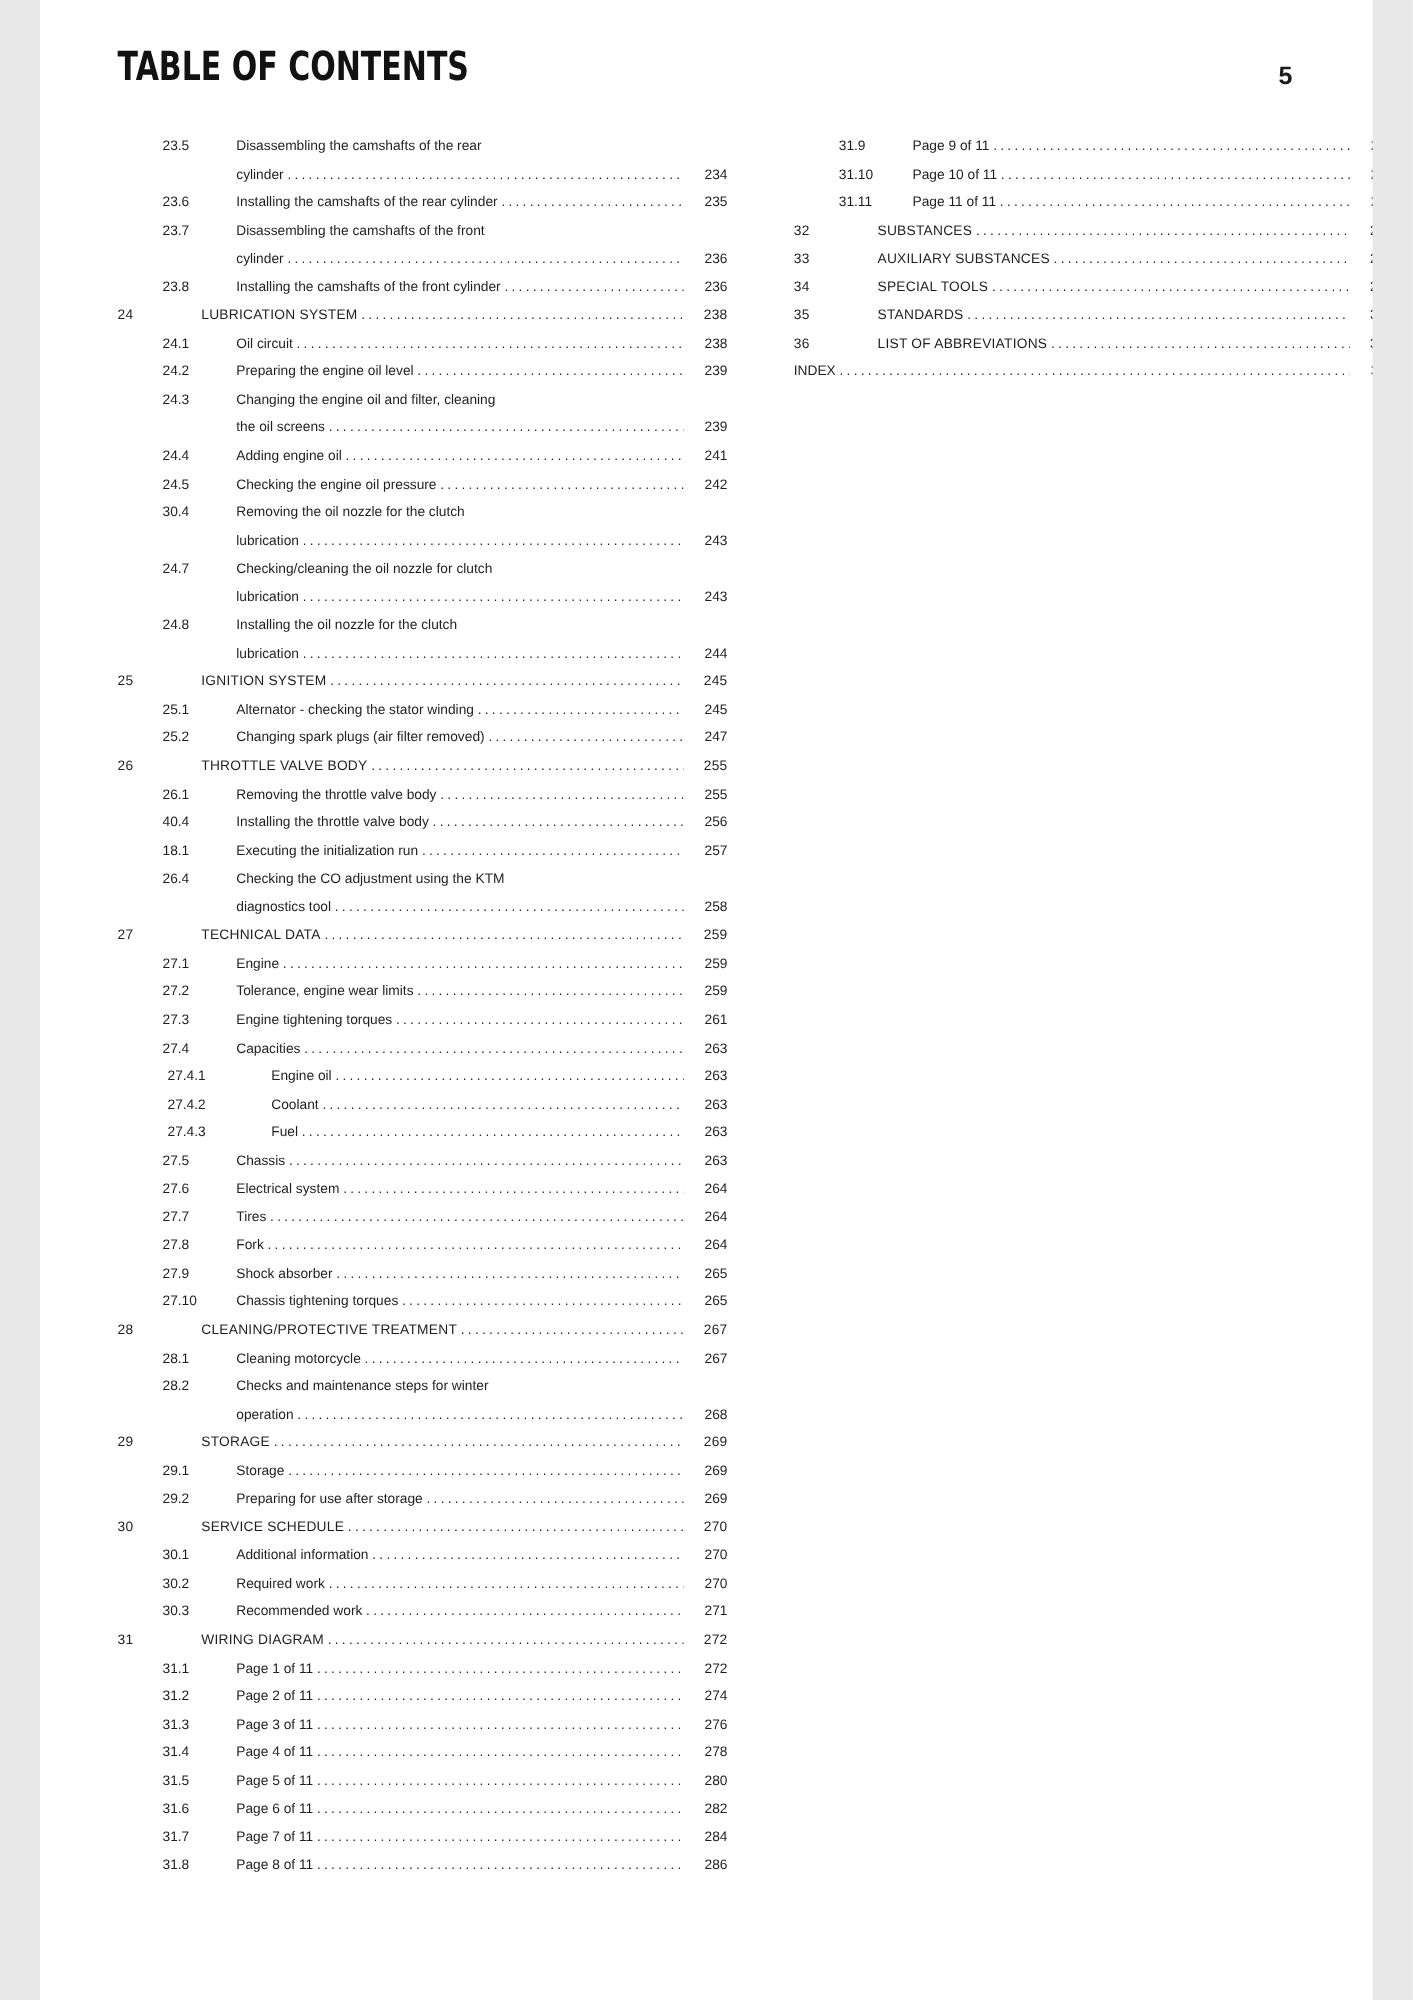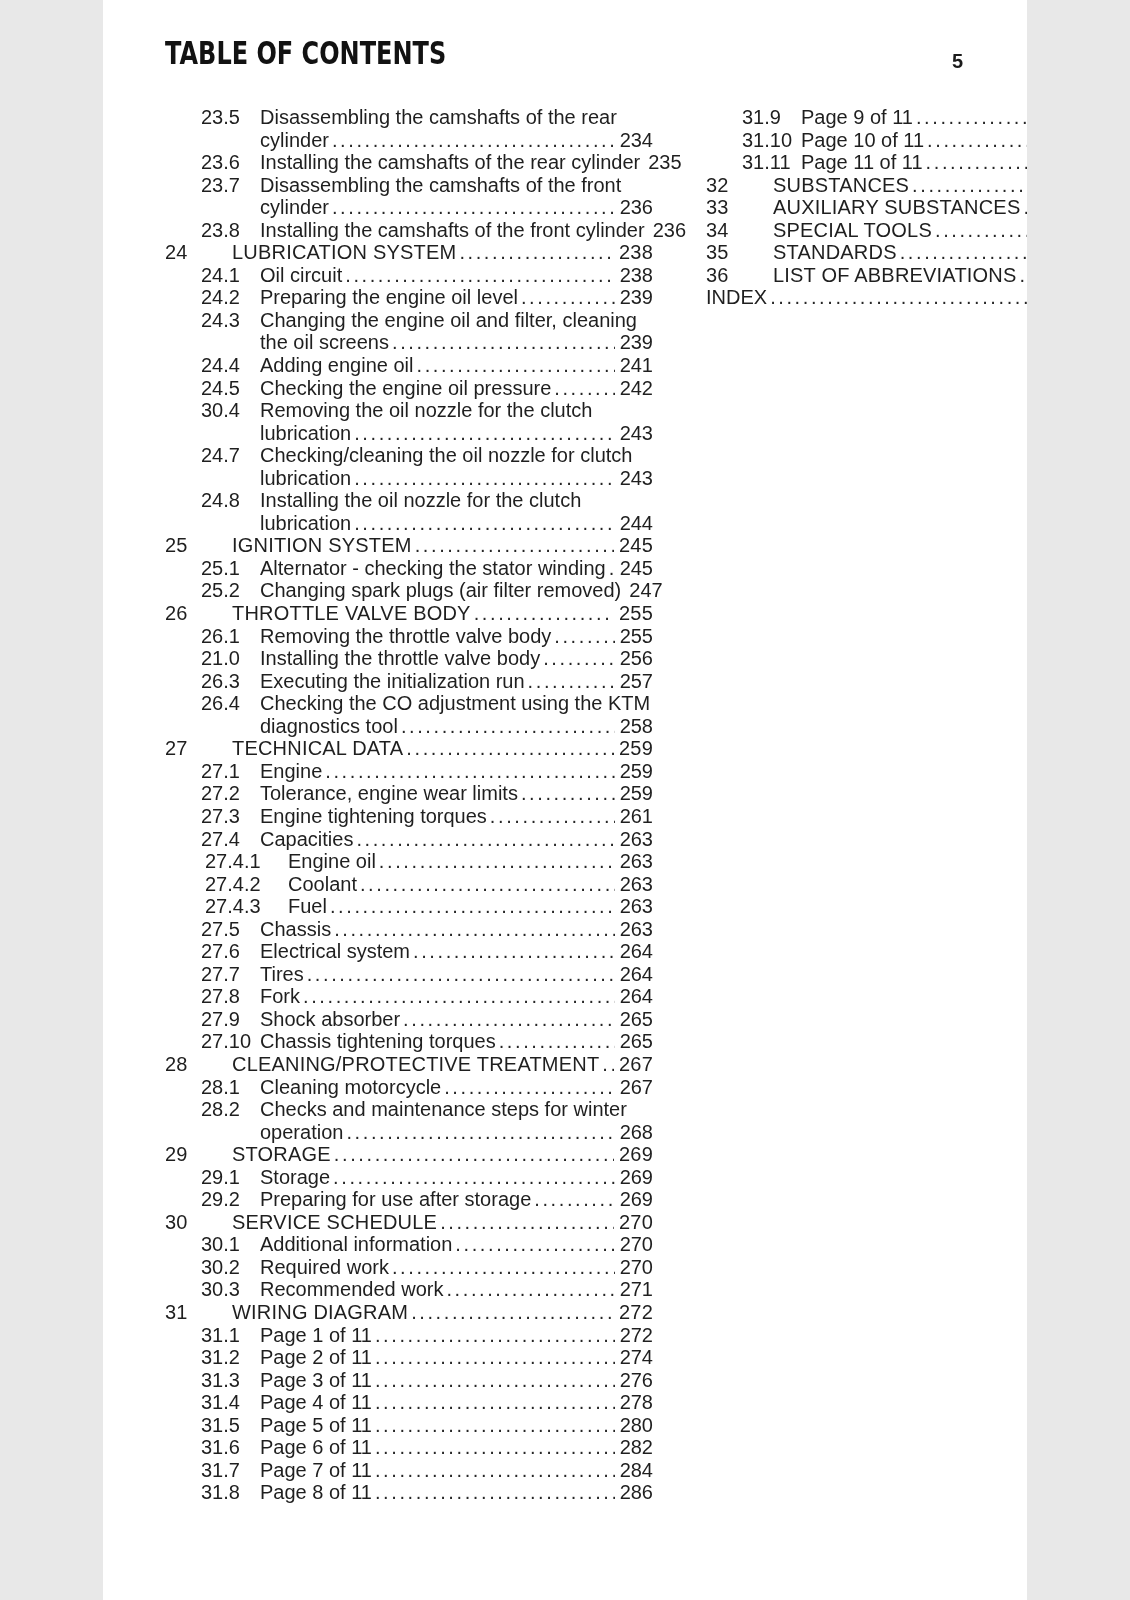--- a/index.html
+++ b/index.html
@@ -1,18 +1,18 @@
 <!DOCTYPE html>
 <html><head>
 <meta charset="utf-8">
 <style>
   html, body { margin: 0; padding: 0; background: #e8e8e8; }
   .page {
     position: relative;
-    width: 924px;
+    width: 1066px;
     height: 1600px;
     margin: 0 auto;
     background: #ffffff;
     font-family: "Liberation Sans", sans-serif;
     color: #1f1f1f;
     overflow: hidden;
   }
   .title {
     position: absolute;
     left: 62px;
@@ -30,21 +30,21 @@
     position: absolute;
     top: 50px;
     right: 64px;
     font-size: 20px;
     font-weight: bold;
     color: #1b1b1b;
   }
   .col {
     position: absolute;
     top: 106px;
-    font-size: 20px;
+    font-size: 11px;
     line-height: 22.55px;
   }
   .col-left  { left: 62px;  width: 488px; }
   .col-right { left: 603px; width: 480px; }
 
   .entry { display: flex; align-items: flex-start; }
   .enum  { flex-shrink: 0; }
 
   .chapter    .enum { width: 36px; }
   .section          { padding-left: 36px; }
@@ -258,31 +258,31 @@
         <span class="enum">26.1</span>
         <span class="ebody">
           <span class="line last">
             <span class="ltext">Removing the throttle valve body</span>
             <span class="dots"></span>
             <span class="pg">255</span>
           </span>
         </span>
       </div>
       <div class="entry section">
-        <span class="enum">21.0</span>
+        <span class="enum">40.4</span>
         <span class="ebody">
           <span class="line last">
             <span class="ltext">Installing the throttle valve body</span>
             <span class="dots"></span>
             <span class="pg">256</span>
           </span>
         </span>
       </div>
       <div class="entry section">
-        <span class="enum">26.3</span>
+        <span class="enum">18.1</span>
         <span class="ebody">
           <span class="line last">
             <span class="ltext">Executing the initialization run</span>
             <span class="dots"></span>
             <span class="pg">257</span>
           </span>
         </span>
       </div>
       <div class="entry section">
         <span class="enum">26.4</span>

